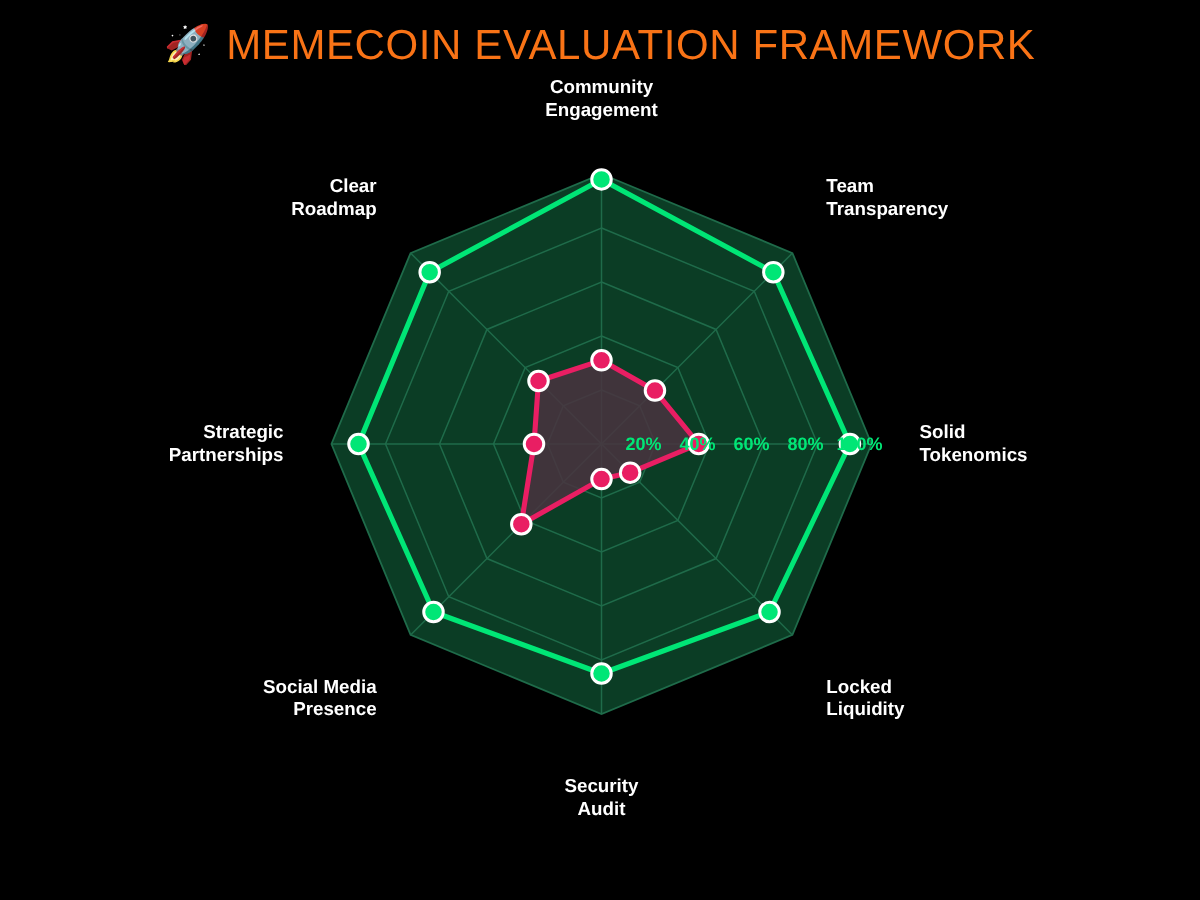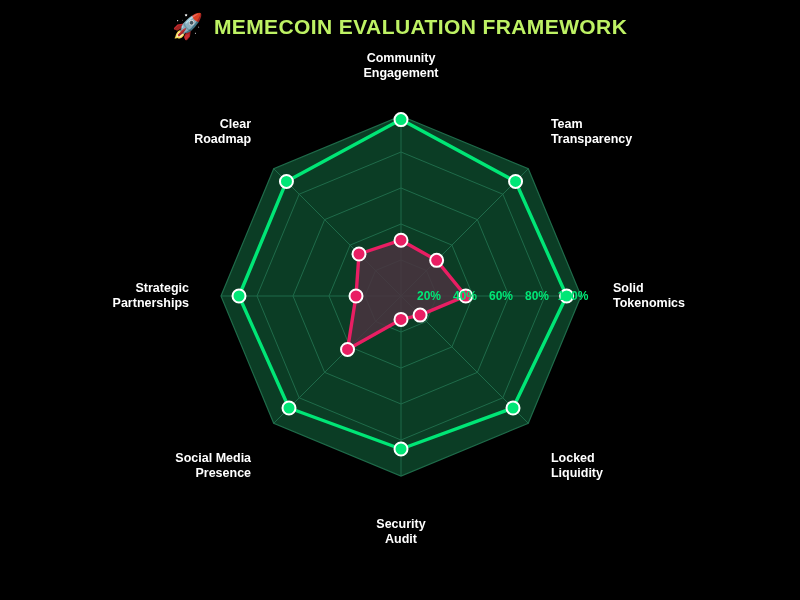--- a/index.html
+++ b/index.html
@@ -29,23 +29,23 @@
     display: flex;
     align-items: center;
     justify-content: center;
     gap: 10px;
   }
   #title-icon {
     font-size: 25px;
     line-height: 1;
   }
   #title-text {
-    color: #bef264;
-    font-size: 21px;
-    font-weight: bold;
+    color: #f97316;
+    font-size: 28px;
+    font-weight: normal;
     letter-spacing: 0.4px;
     white-space: nowrap;
   }
   svg#radar {
     position: absolute;
     top: 0;
     left: 0;
   }
   .axis-label {
     fill: #ffffff;

